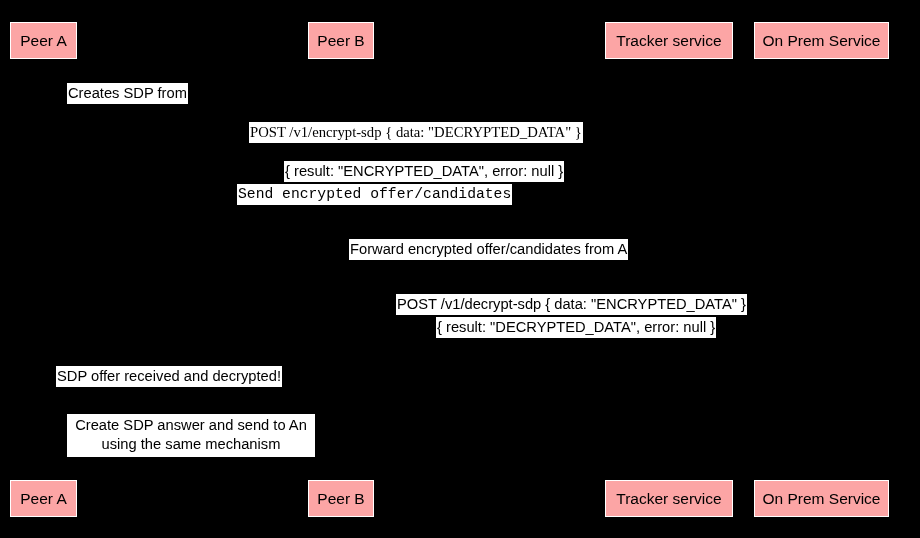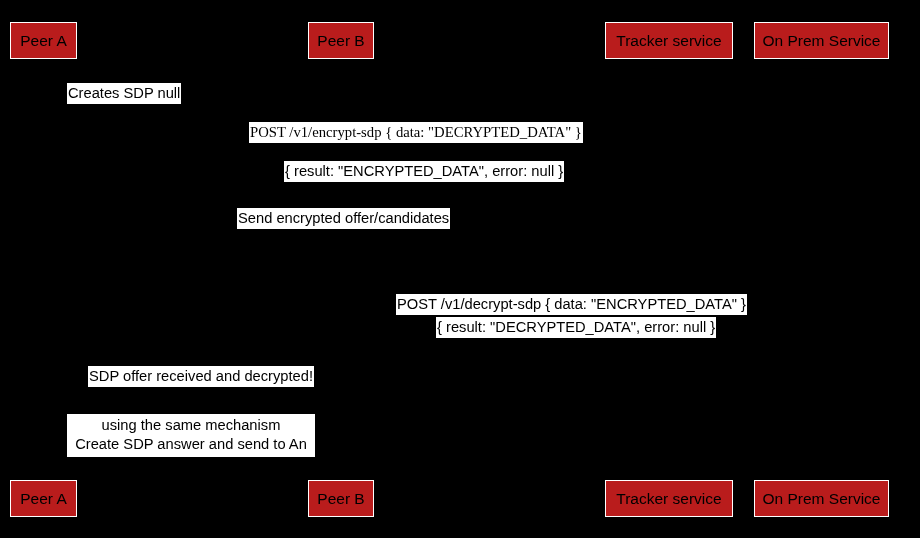--- a/index.html
+++ b/index.html
@@ -10,21 +10,21 @@
   #canvas {
     position: relative;
     width: 920px;
     height: 538px;
     background: #000000;
     overflow: hidden;
     font-family: "Liberation Sans", sans-serif;
   }
   .participant {
     position: absolute;
-    background: #b91c1c;
+    background: #fca5a5;
     color: #000000;
     border: 1px solid #ffffff;
     box-sizing: border-box;
     display: flex;
     align-items: center;
     justify-content: center;
     font-size: 15.5px;
     line-height: 1;
     height: 37px;
     white-space: nowrap;
@@ -60,38 +60,39 @@
   <div class="lifeline" style="left:43px;"></div>
   <div class="lifeline" style="left:340px;"></div>
   <div class="lifeline" style="left:669px;"></div>
   <div class="lifeline" style="left:821px;"></div>
 
   <div class="participant" style="left:10px; top:22px; width:67px;">Peer A</div>
   <div class="participant" style="left:308px; top:22px; width:66px;">Peer B</div>
   <div class="participant" style="left:605px; top:22px; width:128px;">Tracker service</div>
   <div class="participant" style="left:754px; top:22px; width:135px;">On Prem Service</div>
 
-  <div class="msg" style="left:67px; top:83px;">Creates SDP null</div>
+  <div class="msg" style="left:67px; top:83px;">Creates SDP from</div>
 
   <div class="msg" style="left:249px; top:122px;font-family:Liberation Serif, serif;">POST /v1/encrypt-sdp { data: "DECRYPTED_DATA" }</div>
 
   <div class="msg" style="left:284px; top:161px;">{ result: "ENCRYPTED_DATA", error: null }</div>
 
-  <div class="msg" style="left:237px; top:208px;">Send encrypted offer/candidates</div>
+  <div class="msg" style="left:237px; top:184px;font-family:Liberation Mono, monospace;">Send encrypted offer/candidates</div>
 
+  <div class="msg" style="left:349px; top:239px;">Forward encrypted offer/candidates from A</div>
 
   <div class="msg" style="left:396px; top:278px;margin-top:16px;">POST /v1/decrypt-sdp { data: "ENCRYPTED_DATA" }</div>
 
   <div class="msg" style="left:436px; top:317px;">{ result: "DECRYPTED_DATA", error: null }</div>
 
-  <div class="msg" style="left:88px; top:366px;">SDP offer received and decrypted!</div>
+  <div class="msg" style="left:56px; top:366px;">SDP offer received and decrypted!</div>
 
   <div class="msg two-line" style="left:67px; top:414px; width:248px;">
+    <div>Create SDP answer and send to An</div>
     <div>using the same mechanism</div>
-    <div>Create SDP answer and send to An</div>
   </div>
 
   <div class="participant" style="left:10px; top:480px; width:67px;">Peer A</div>
   <div class="participant" style="left:308px; top:480px; width:66px;">Peer B</div>
   <div class="participant" style="left:605px; top:480px; width:128px;">Tracker service</div>
   <div class="participant" style="left:754px; top:480px; width:135px;">On Prem Service</div>
 
 </div>
 
 </body></html>

